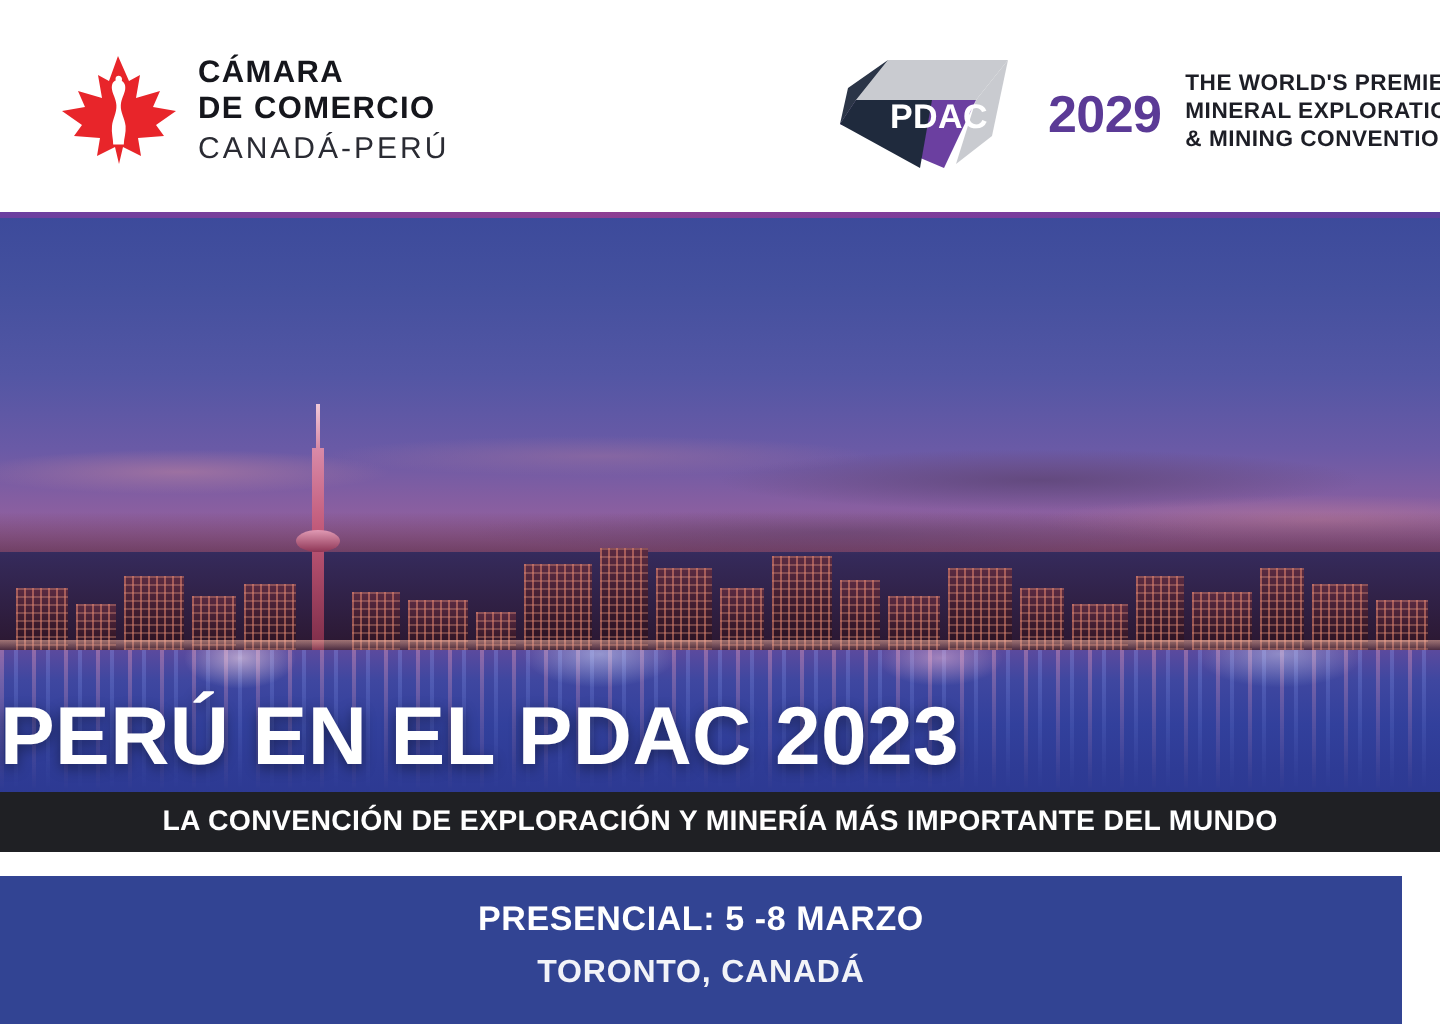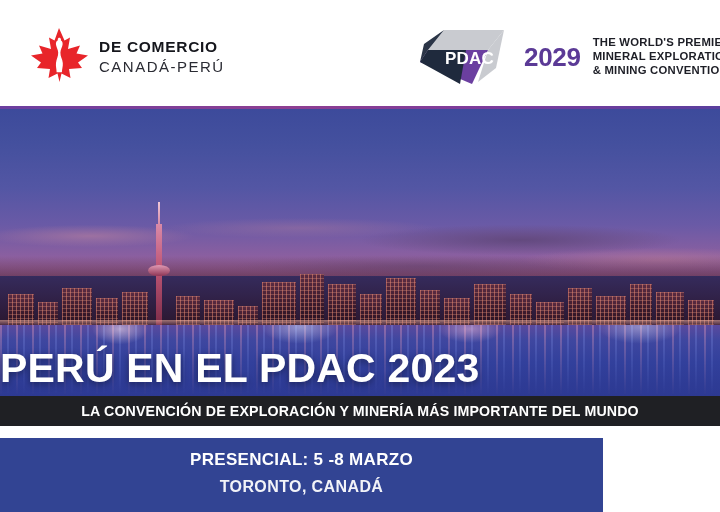--- a/index.html
+++ b/index.html
@@ -155,21 +155,21 @@
     z-index:21;
   }
   .subtitle-bar span {
     font-size:14.2px; font-weight:bold; color:#ffffff;
     letter-spacing:0.15px; white-space:nowrap;
   }
 
   
   .footer {
     position:absolute; left:0; top:438px;
-    width:603px; height:74px;
+    width:701px; height:74px;
     background:#324493;
     text-align:center;
   }
   .footer-l1 {
     margin-top:12px;
     font-size:17px; font-weight:bold; color:#ffffff;
     letter-spacing:0.3px;
   }
   .footer-l2 {
     margin-top:8px;
@@ -193,20 +193,21 @@
                    L23 23 L21 11.5 L26.5 14.5 Z" fill="#E8252A"></path>
           <path d="M31 14 C33.6 14 35 16 34.6 18.6 C34.2 21.2 32.6 23.4 32.4 26.6
                    C32.2 30.4 34.4 33 34.8 37 C35.1 40.4 33.9 43.4 33.9 46.2
                    L28.6 46.2 C28.6 43.2 27.6 40.4 28 37 C28.4 33.2 30.4 30.4 30.2 26.6
                    C30 23.4 28.4 21.4 28 18.8 C27.6 16.2 28.6 14 31 14 Z" fill="#FFFFFF"></path>
           <path d="M30.2 12.2 C31.4 11.4 32.8 12 33 13.4 C33.2 14.8 32.2 15.8 31 15.6
                    C29.9 15.4 29.3 13 30.2 12.2 Z" fill="#FFFFFF"></path>
         </svg>
       </span>
       <span class="chamber-text">
+        <span class="chamber-l1">CÁMARA</span>
         <span class="chamber-l2">DE COMERCIO</span>
         <span class="chamber-l3">CANADÁ-PERÚ</span>
       </span>
     </div>
 
     <div class="pdac-block">
       <span class="pdac-gem">
         <svg viewBox="0 0 96 58" width="96" height="58" aria-hidden="true">
           <polygon points="26,2 86,2 70,22 10,22" fill="#C9CBD0"></polygon>
           <polygon points="86,2 78,40 60,54 70,22" fill="#C9CBD0"></polygon>

